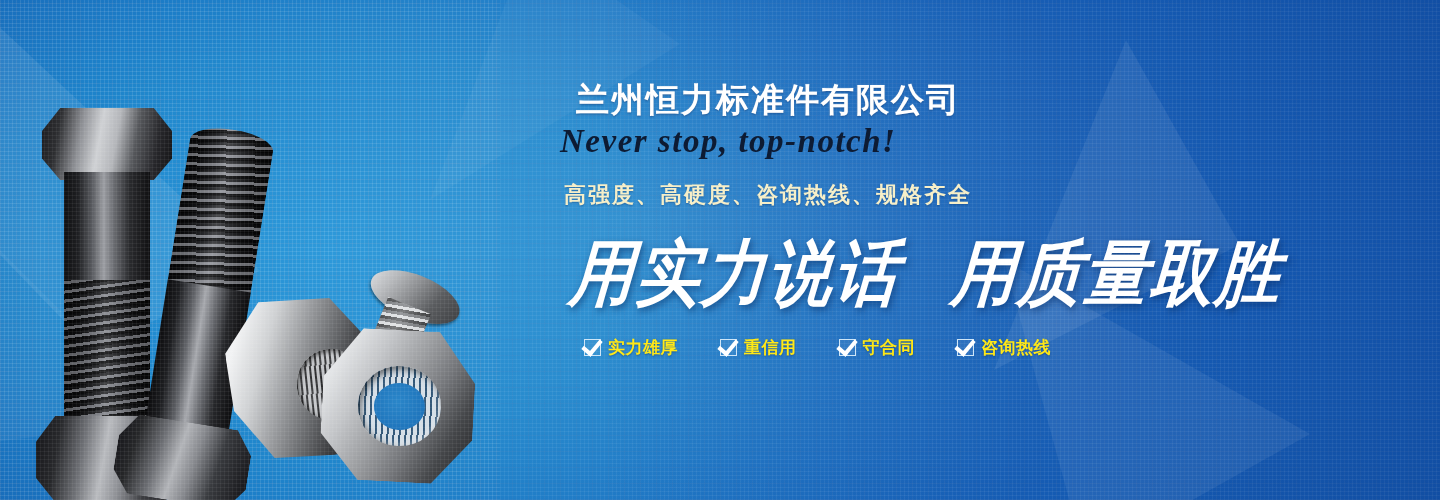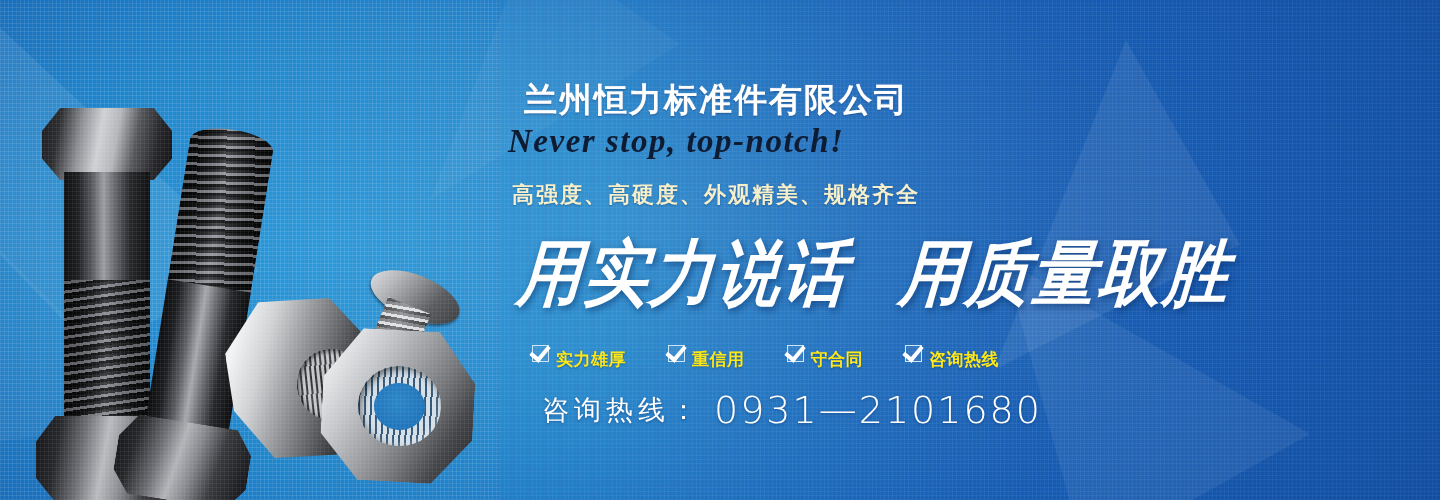--- a/index.html
+++ b/index.html
@@ -169,21 +169,21 @@
   .photo-blend{
     position:absolute; left:0; top:0; width:500px; height:500px;
     background-image:
       repeating-linear-gradient(0deg, rgba(255,255,255,.05) 0 1px, rgba(255,255,255,0) 1px 4px),
       repeating-linear-gradient(90deg, rgba(255,255,255,.05) 0 1px, rgba(255,255,255,0) 1px 4px);
     pointer-events:none;
   }
 
   
   .content{
-    position:absolute; left:496px; top:0; width:760px; height:356px;
+    position:absolute; left:548px; top:0; width:760px; height:356px;
   }
 
   .company-name{
     position:absolute; left:28px; top:78px;
     font-size:33px; font-weight:bold; letter-spacing:2px;
     color:#ffffff; white-space:nowrap;
     text-shadow:0 1px 2px rgba(8,50,110,.55), 0 0 1px rgba(255,255,255,.7);
   }
 
   .tagline{
@@ -230,21 +230,20 @@
   .check-box::after{
     content:""; position:absolute;
     left:1px; top:-4px; width:8px; height:15px;
     border-right:4px solid #ffffff; border-bottom:4px solid #ffffff;
     transform:rotate(40deg);
   }
   .check-label{
     font-size:17px; font-weight:bold; color:#ffe817;
     letter-spacing:.5px;
     text-shadow:0 1px 2px rgba(10,50,110,.5);
-    margin-top:12px;
   }
 
   .hotline{
     position:absolute; left:46px; top:388px;
     display:flex; align-items:center; white-space:nowrap;
     color:#ffffff;
     text-shadow:0 1px 3px rgba(8,45,105,.5);
   }
   .hotline-label{ font-size:27px; letter-spacing:5px; }
   .hotline-number{
@@ -303,21 +302,21 @@
 
     <div class="photo-blend"></div>
   </div>
 
   <div class="content">
 
     <div class="company-name">兰州恒力标准件有限公司</div>
 
     <div class="tagline">Never stop, top-notch!</div>
 
-    <div class="features">高强度、高硬度、外观精美、规格齐全</div>
+    <div class="features">高强度、高硬度、咨询热线、规格齐全</div>
 
     <div class="slogan">
       <span>用实力说话</span>
       <span>用质量取胜</span>
     </div>
 
     <div class="checks">
       <div class="check-item">
         <span class="check-box"></span>
         <span class="check-label">实力雄厚</span>
@@ -329,19 +328,15 @@
       <div class="check-item">
         <span class="check-box"></span>
         <span class="check-label">守合同</span>
       </div>
       <div class="check-item">
         <span class="check-box"></span>
         <span class="check-label">咨询热线</span>
       </div>
     </div>
 
-    <div class="hotline">
-      <span class="hotline-label">咨询热线：</span>
-      <span class="hotline-number">0931—2101680</span>
-    </div>
 
   </div>
 </div>
 
 </body></html>

